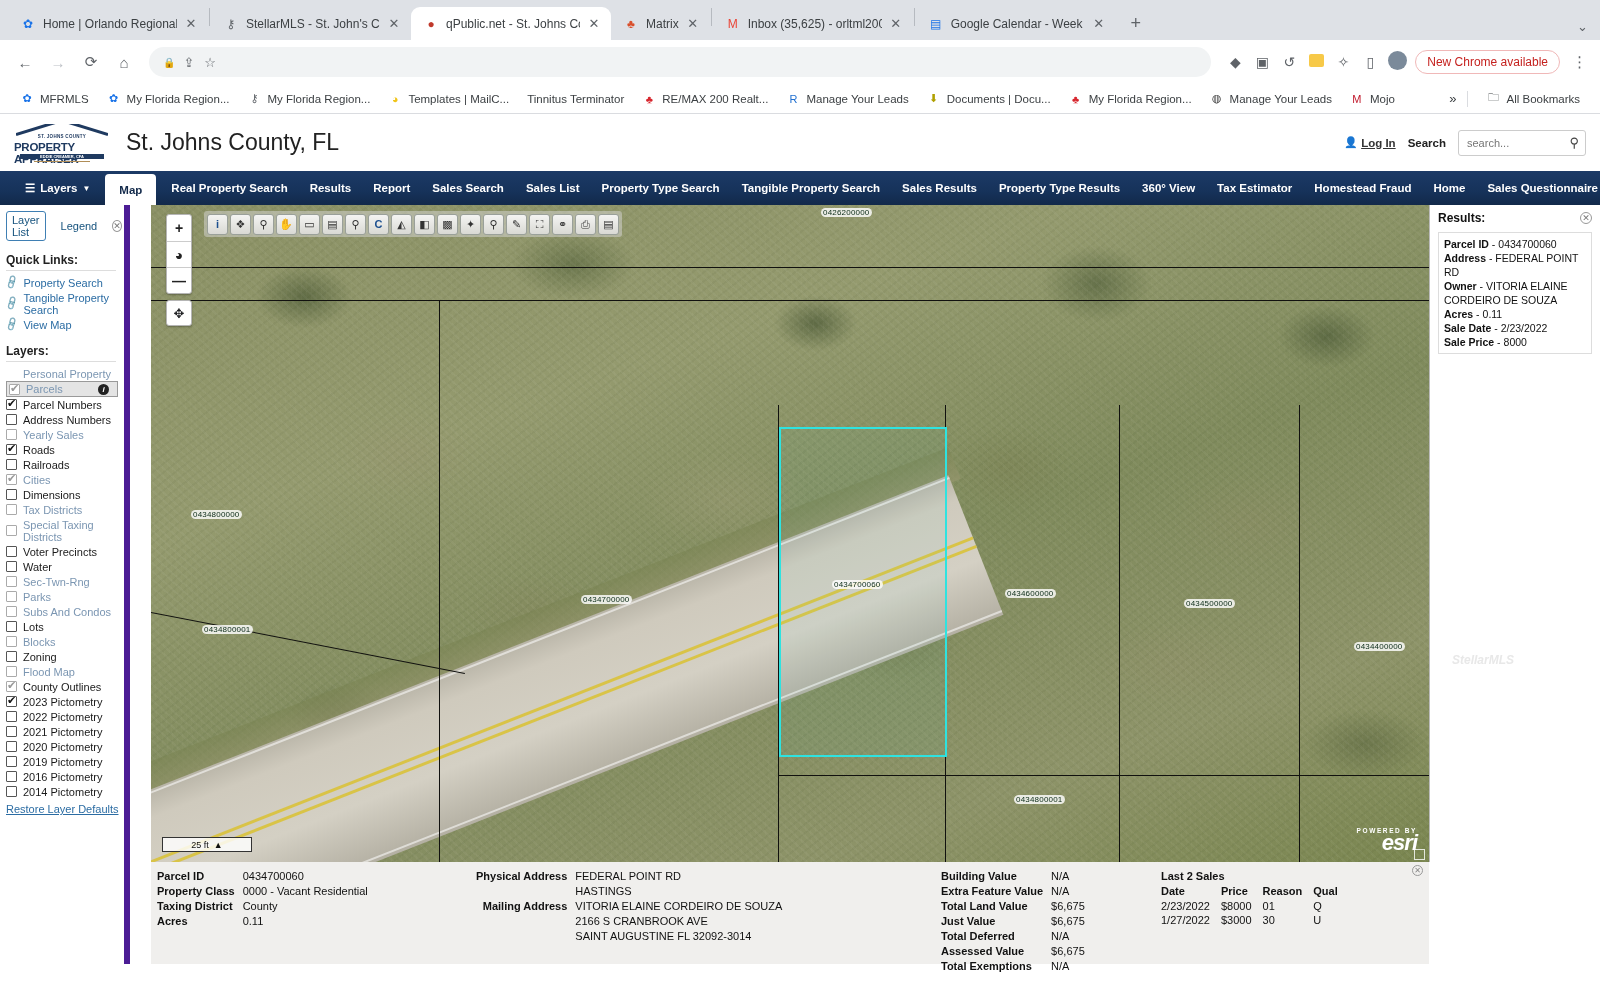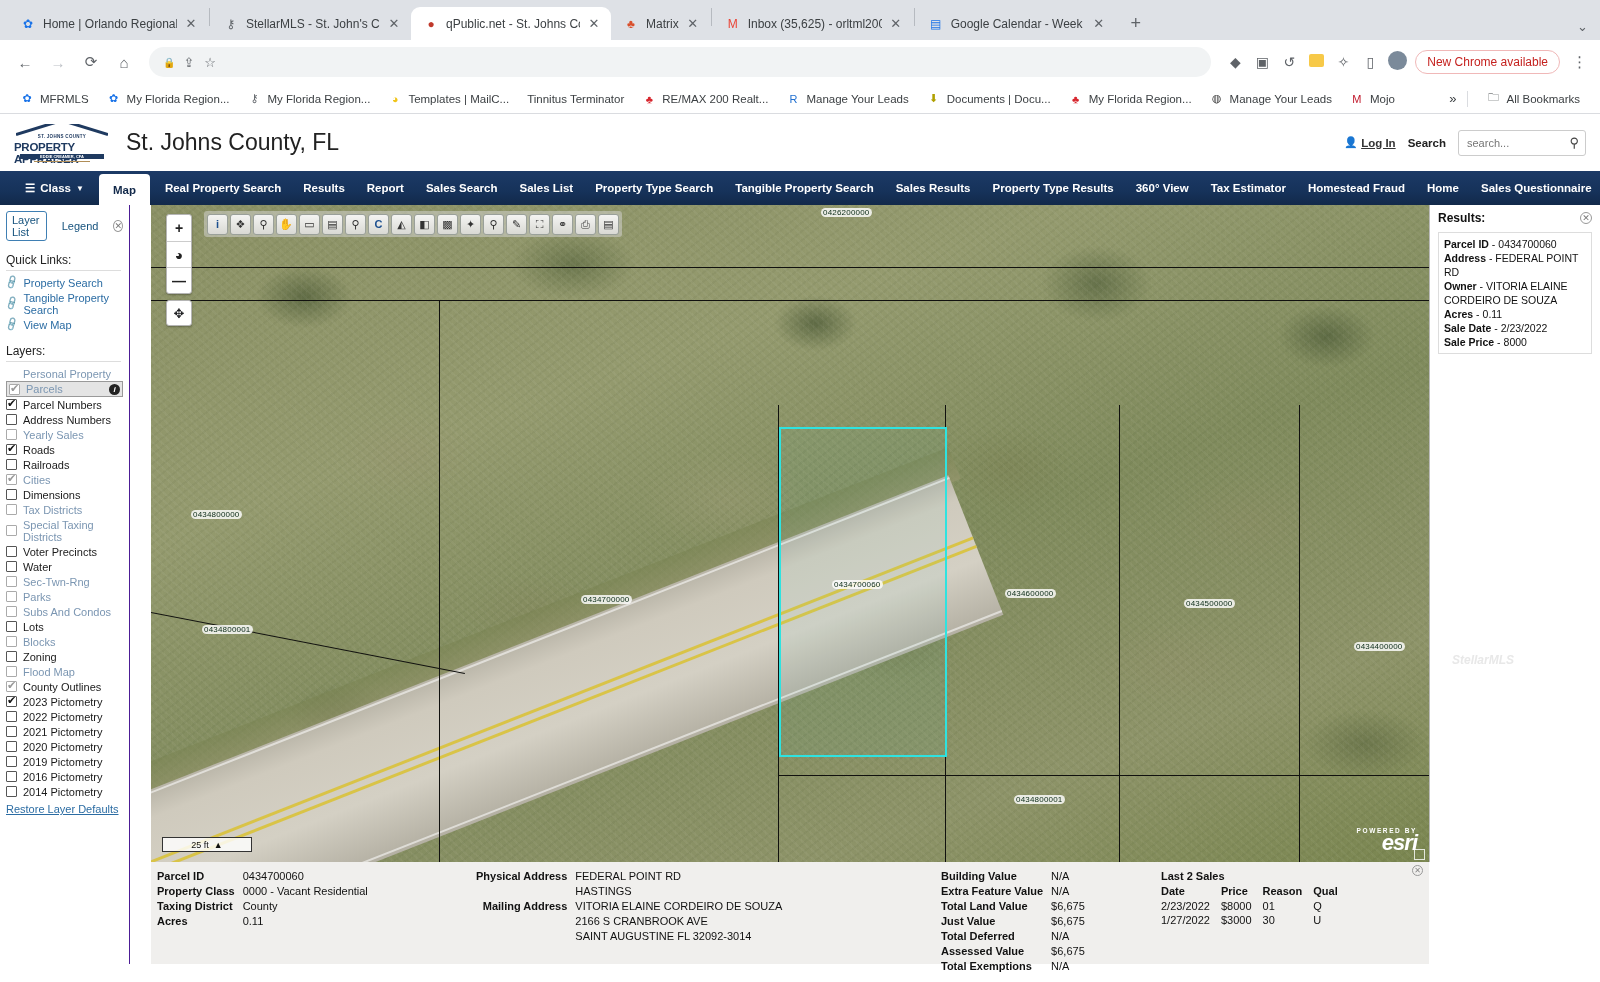--- a/index.html
+++ b/index.html
@@ -92,41 +92,41 @@
             display:flex; align-items:stretch; padding-left:14px; }
   .navitem { display:flex; align-items:center; padding:0 11px; font-size:11.5px; color:#fff; font-weight:700; white-space:nowrap; }
   .navitem.layers { gap:5px; }
   .navitem.active { background:#fff; color:#12294a; margin:3px 4px 0; border-radius:4px 4px 0 0; padding:0 14px; }
   .caret { font-size:8px; }
 
   
   .content { position:relative; height:759px; }
   .leftpanel {
     position:absolute; left:0; top:0; width:130px; height:759px; background:#fff;
-    border-right:1px solid #4c1d95; padding:6px 0 0 6px; overflow:hidden;
+    border-right:6px solid #4c1d95; padding:6px 0 0 6px; overflow:hidden;
   }
   .lp-tabs { display:flex; align-items:center; gap:10px; padding-right:6px; }
   .lp-tab { font-size:11px; color:#15527d; padding:2px 5px; }
   .lp-tab.sel { border:1px solid #3f7fb3; border-radius:3px; font-weight:400; color:#15527d; }
   .lp-close { margin-left:auto; width:12px; height:12px; border-radius:50%; border:1px solid #999; color:#777;
               font-size:9px; line-height:10px; text-align:center; }
-  .lp-h { font-weight:400; font-size:12px; color:#222; margin:12px 0 3px; }
+  .lp-h { font-weight:700; font-size:12px; color:#222; margin:12px 0 3px; }
   .lp-rule { height:1px; background:#ddd; margin:0 8px 4px 0; }
   .ql { display:flex; align-items:center; gap:5px; font-size:11px; color:#2b6ca3; padding:1.5px 0; }
   .ql .lnk { font-size:10px; transform:rotate(-30deg); display:inline-block; }
   .layer-row { display:flex; align-items:center; gap:6px; padding:1.5px 0; font-size:11px; }
   .cb { width:11px; height:11px; border:1px solid #555; border-radius:1px; background:#fff; flex:0 0 11px;
         position:relative; }
   .cb.on:after { content:"✔"; position:absolute; left:0px; top:-3px; font-size:11px; color:#111; }
   .cb.ghost { border-color:#aaa; }
   .cb.ghost.on:after { color:#999; }
   .ltxt { color:#1a1a1a; }
   .ltxt.dim { color:#7b96b2; }
   .layer-row.indent { padding-left:17px; }
-  .layer-row.sel { background:#e4e4e4; border:1px solid #999; margin-right:6px; padding:1px 2px 1px 2px; }
+  .layer-row.sel { background:#e4e4e4; border:1px solid #999; margin-right:6px; padding:1px 8px 1px 2px; }
   .infoi { margin-left:auto; width:11px; height:11px; border-radius:50%; background:#222; color:#fff;
            font-size:8px; font-weight:700; text-align:center; line-height:11px; font-style:italic; }
   .restore { font-size:11px; color:#2b6ca3; text-decoration:underline; margin-top:4px; display:inline-block; }
 
   
   .map { position:absolute; left:151px; top:0; width:1278px; height:657px; overflow:hidden;
          background:#6f7a4e; }
   .aerial {
     position:absolute; inset:0;
     background-color:#8b9169;
@@ -387,21 +387,21 @@
       <div class="searchbox">
         <input placeholder="search..." style="">
         <span class="search-ic">⚲</span>
       </div>
     </div>
   </div>
 
   <div class="navbar">
     <div class="navitem layers">
       <span>☰</span>
-      <span>Class</span>
+      <span>Layers</span>
       <span class="caret">▼</span>
     </div>
     <div class="navitem active">Map</div>
     <div class="navitem">Real Property Search</div>
     <div class="navitem">Results</div>
     <div class="navitem">Report</div>
     <div class="navitem">Sales Search</div>
     <div class="navitem">Sales List</div>
     <div class="navitem">Property Type Search</div>
     <div class="navitem">Tangible Property Search</div>

